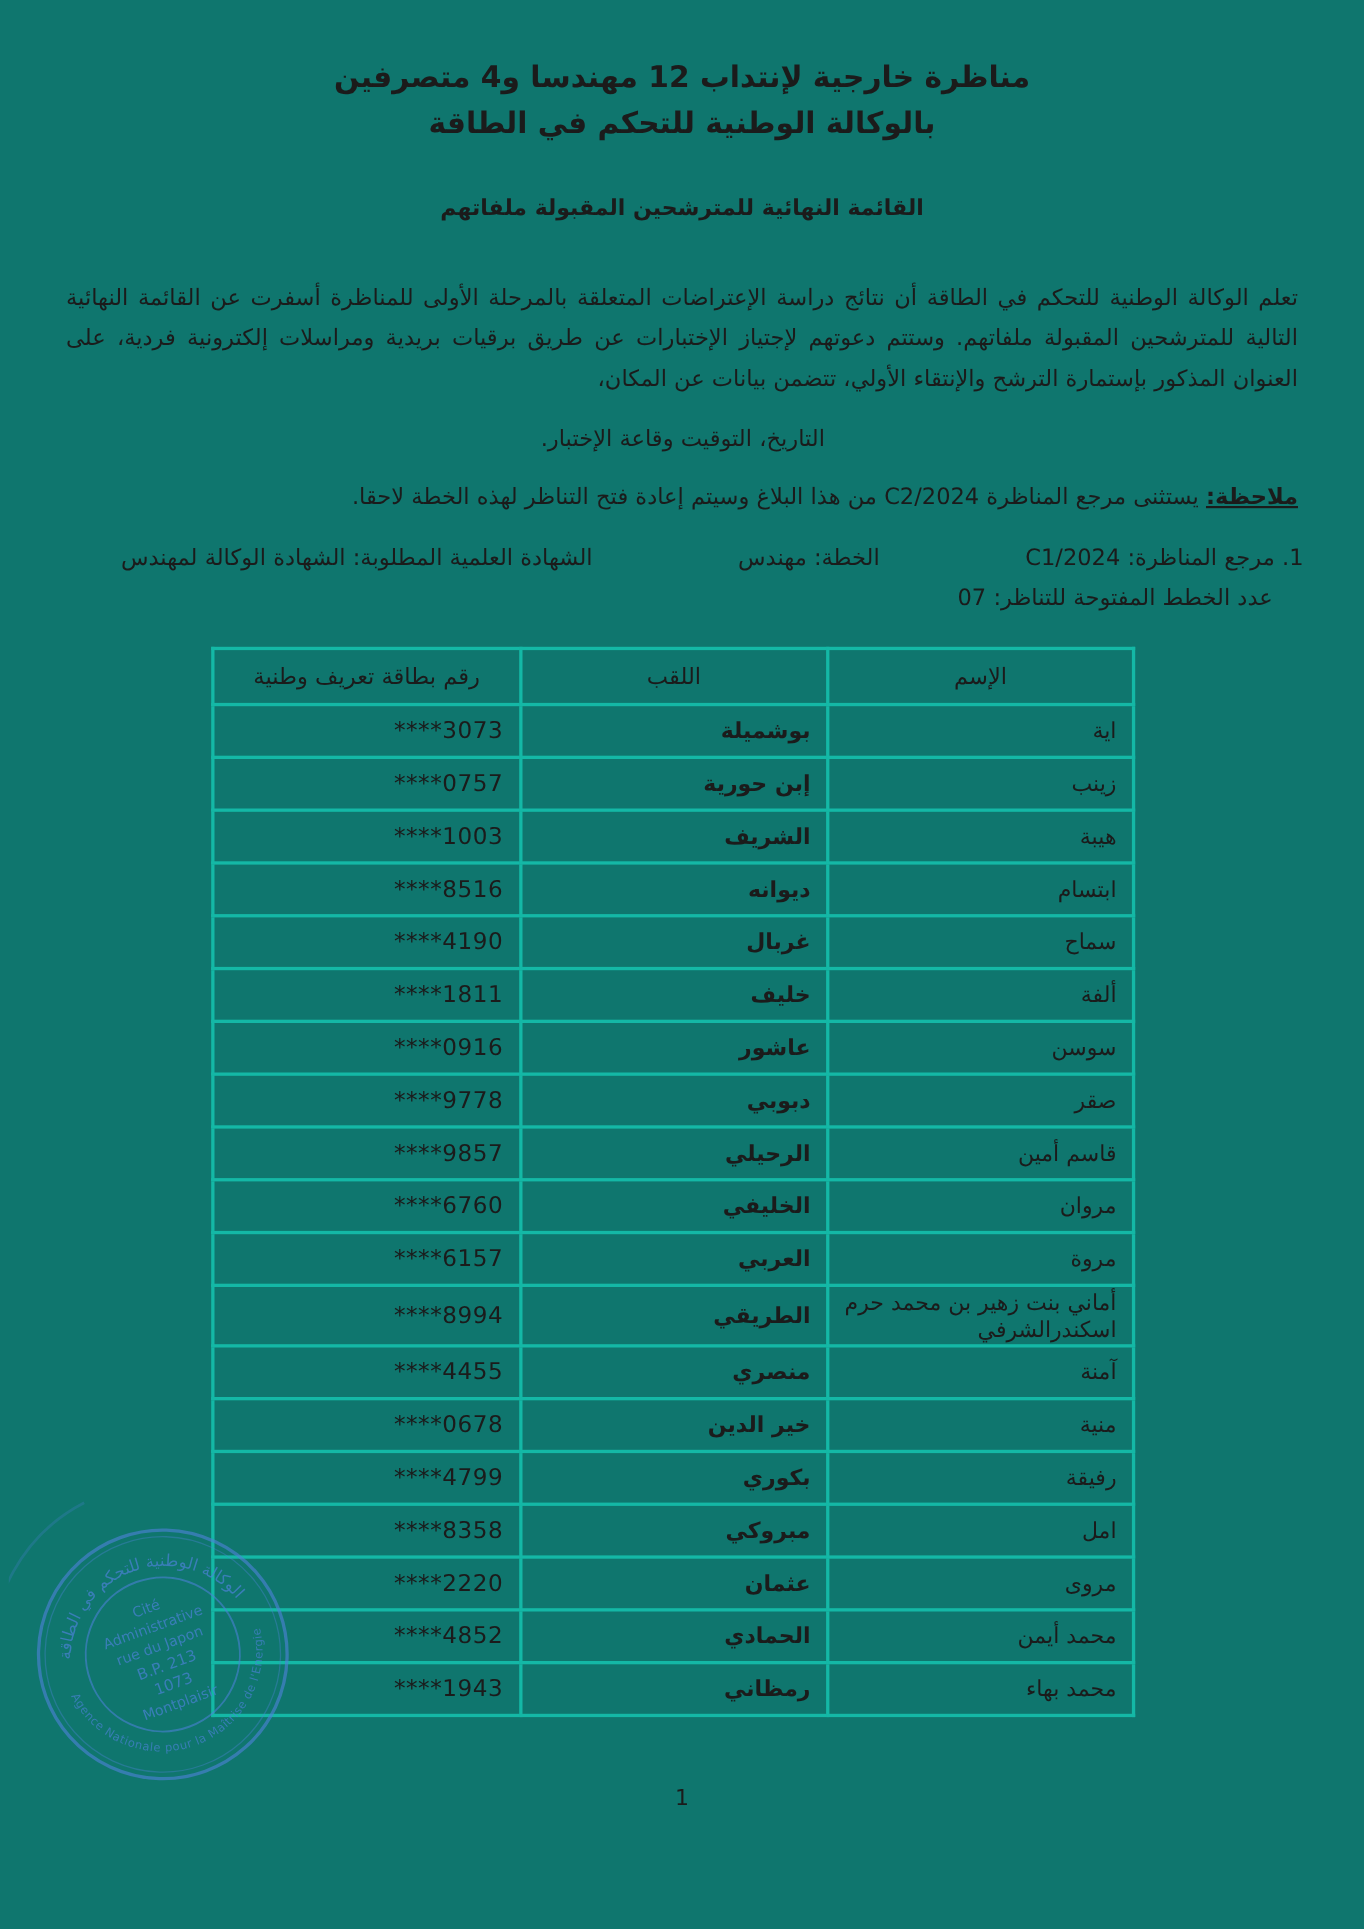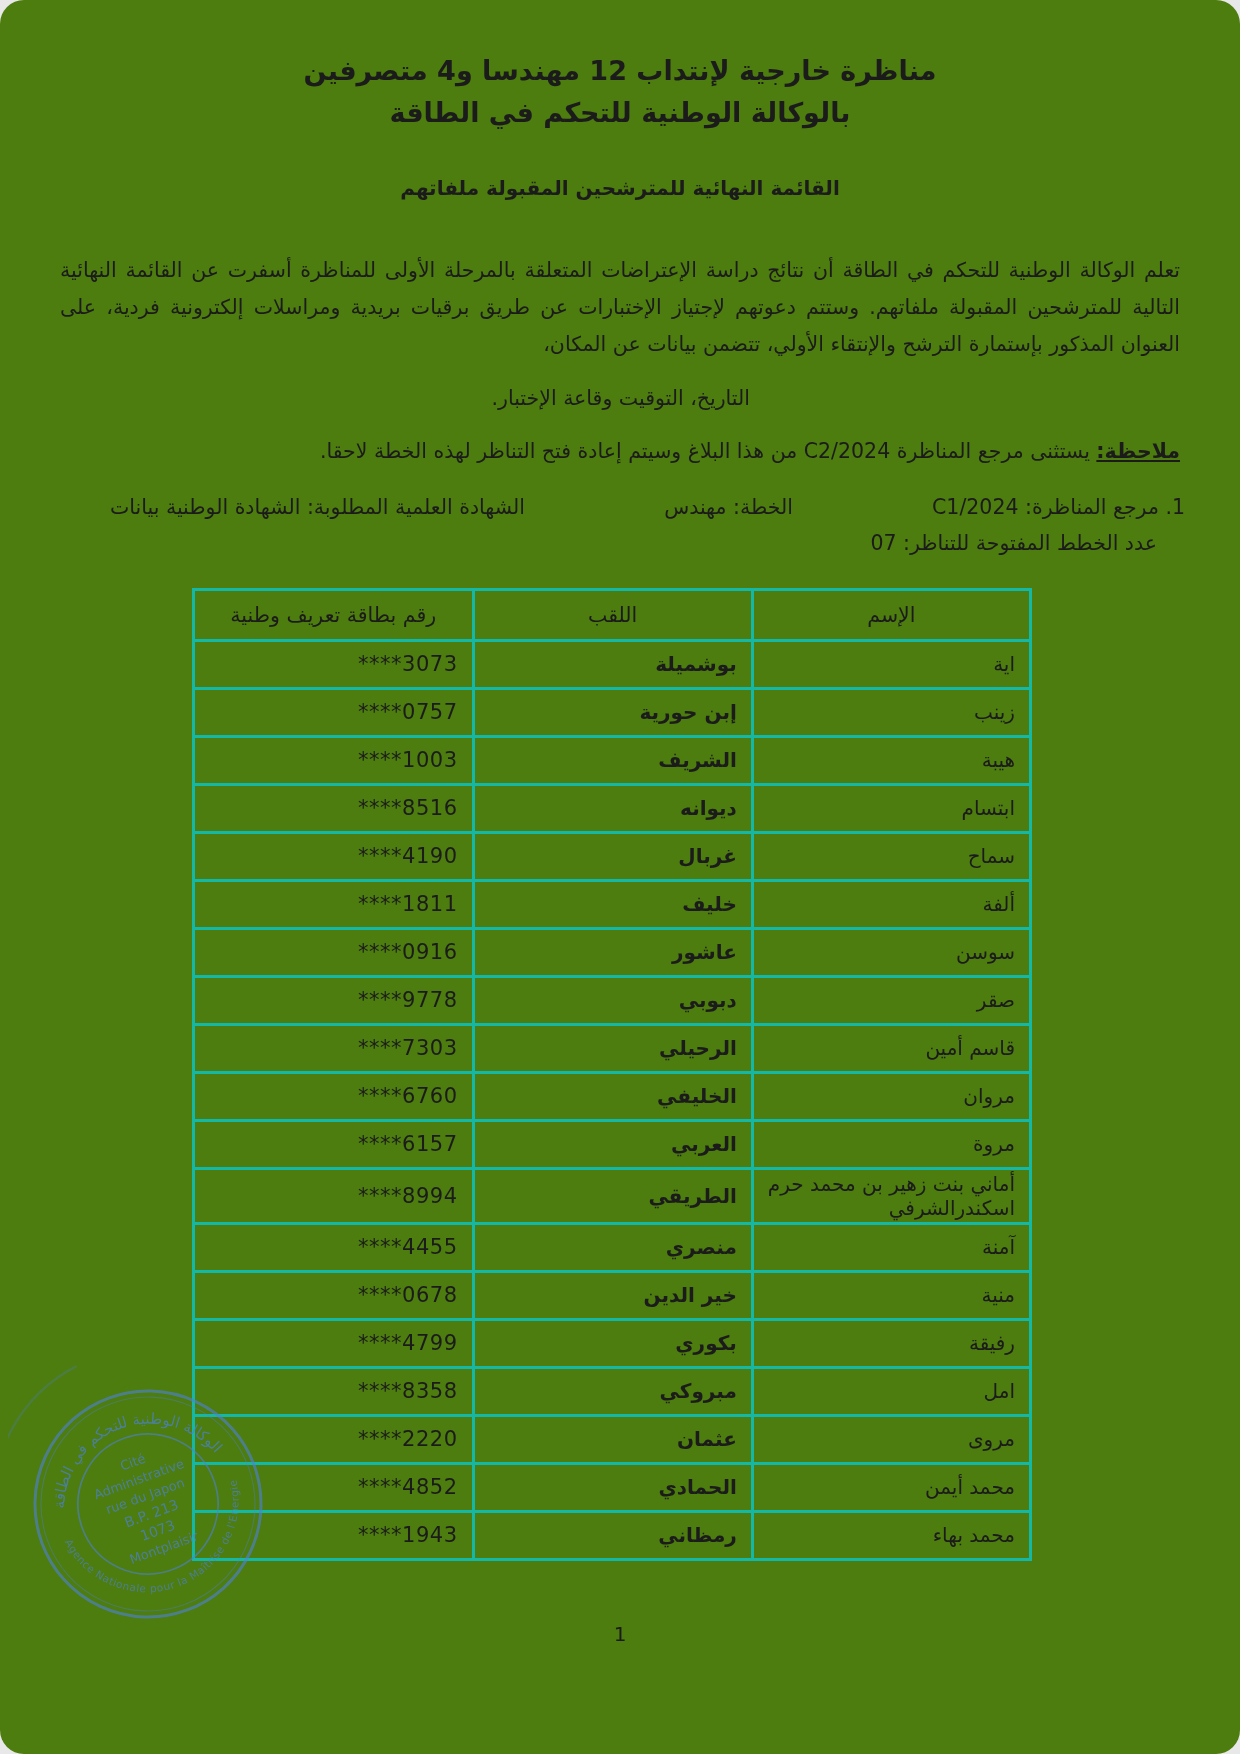--- a/index.html
+++ b/index.html
@@ -1,24 +1,23 @@
 <!DOCTYPE html>
 <html lang="ar"><head>
 <meta charset="utf-8">
 <style>
   html,body{margin:0;padding:0;background:#e8e8e8;}
   .page{
     position:relative;
     width:1240px;height:1754px;
     margin:0 auto;
-    background:#4d7c0f;
+    background:#0f766e;
     font-family:"DejaVu Sans", sans-serif;
     color:#1b1b1b;
     overflow:hidden;
-    border-radius:24px;
   }
   .titleblock{ text-align:center; padding-top:50px; direction:rtl; }
   .title{ font-size:27px; font-weight:bold; line-height:1.55; white-space:pre-line; }
   .subtitle{ margin-top:42px; font-size:20px; font-weight:bold; direction:rtl; text-align:center; }
 
   .content{ direction:rtl; }
   .intro{
     width:1120px; margin:52px auto 0;
     font-size:20.5px; line-height:1.82;
     text-align:justify; text-align-last:right;
@@ -79,21 +78,21 @@
 
     <p class="intro" style="margin-bottom:16px;">تعلم الوكالة الوطنية للتحكم في الطاقة أن نتائج دراسة الإعتراضات المتعلقة بالمرحلة الأولى للمناظرة أسفرت عن القائمة النهائية التالية للمترشحين المقبولة ملفاتهم. وستتم دعوتهم لإجتياز الإختبارات عن طريق برقيات بريدية ومراسلات إلكترونية فردية، على العنوان المذكور بإستمارة الترشح والإنتقاء الأولي، تتضمن بيانات عن المكان،</p>
     <div class="intro-end">التاريخ، التوقيت وقاعة الإختبار.</div>
 
     <div class="note"><b>ملاحظة:</b><span> يستثنى مرجع المناظرة C2/2024 من هذا البلاغ وسيتم إعادة فتح التناظر لهذه الخطة لاحقا.</span></div>
 
     <div class="section">
       <div class="sec-row">
         <span><span>1.</span> <span>مرجع المناظرة: </span><span class="latin">C1/2024</span></span>
         <span><span>الخطة: </span><span>مهندس</span></span>
-        <span><span>الشهادة العلمية المطلوبة: </span><span>الشهادة الوطنية بيانات</span></span>
+        <span><span>الشهادة العلمية المطلوبة: </span><span>الشهادة الوكالة لمهندس</span></span>
       </div>
       <div class="sec-row second">
         <span><span>عدد الخطط المفتوحة للتناظر: </span><span class="latin">07</span></span>
       </div>
     </div>
 
     <table class="cand">
       <thead>
         <tr>
           <th>الإسم</th>
@@ -138,21 +137,21 @@
             <td class="cell-id">****0916</td>
           </tr>
           <tr>
             <td class="cell-name">صقر</td>
             <td class="cell-surname">دبوبي</td>
             <td class="cell-id">****9778</td>
           </tr>
           <tr>
             <td class="cell-name">قاسم أمين</td>
             <td class="cell-surname">الرحيلي</td>
-            <td class="cell-id">****7303</td>
+            <td class="cell-id">****9857</td>
           </tr>
           <tr>
             <td class="cell-name">مروان</td>
             <td class="cell-surname">الخليفي</td>
             <td class="cell-id">****6760</td>
           </tr>
           <tr>
             <td class="cell-name">مروة</td>
             <td class="cell-surname">العربي</td>
             <td class="cell-id">****6157</td>

